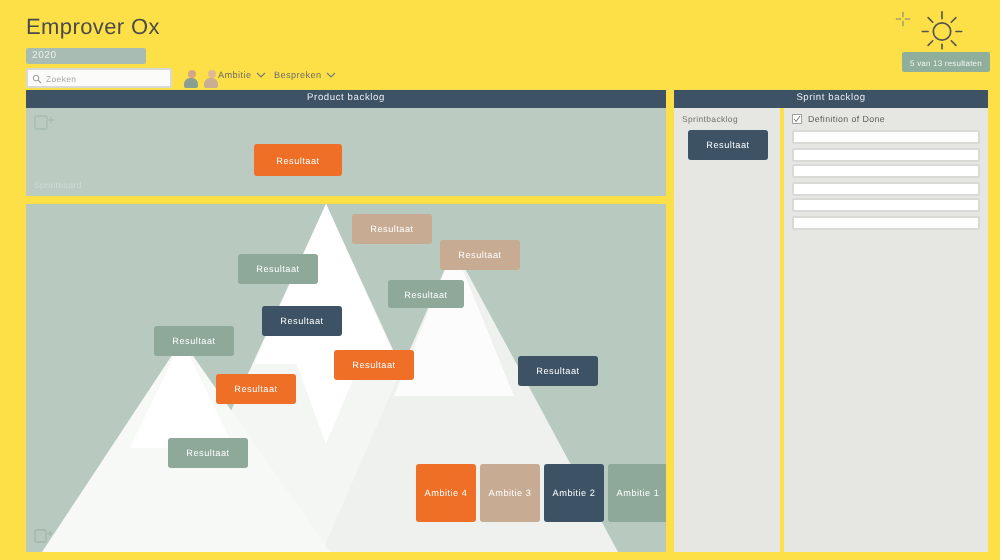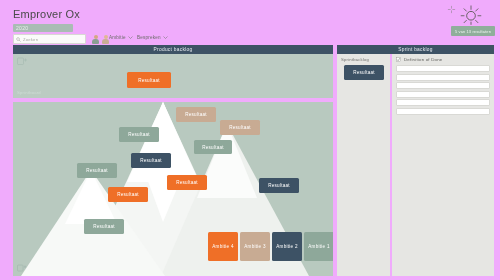--- a/index.html
+++ b/index.html
@@ -2,21 +2,21 @@
 <html><head>
 <meta charset="utf-8">
 <style>
   * { box-sizing: border-box; margin: 0; padding: 0; }
   html, body {
     width: 500px; height: 280px;
     background: #f0f0ee;
     font-family: "Liberation Sans", sans-serif;
     overflow: hidden;
   }
-  #app { position: relative; width: 500px; height: 280px; background: #f0abfc; }
+  #app { position: relative; width: 500px; height: 280px; background: #fde047; }
 
   
   .app-title {
     position: absolute; left: 13px; top: 8px;
     font-size: 11px; color: #4a4a4a; letter-spacing: .2px;
   }
   .year-pill {
     position: absolute; left: 13px; top: 24px;
     width: 60px; height: 8px;
     background: #a9bcb4; border-radius: 1px;

